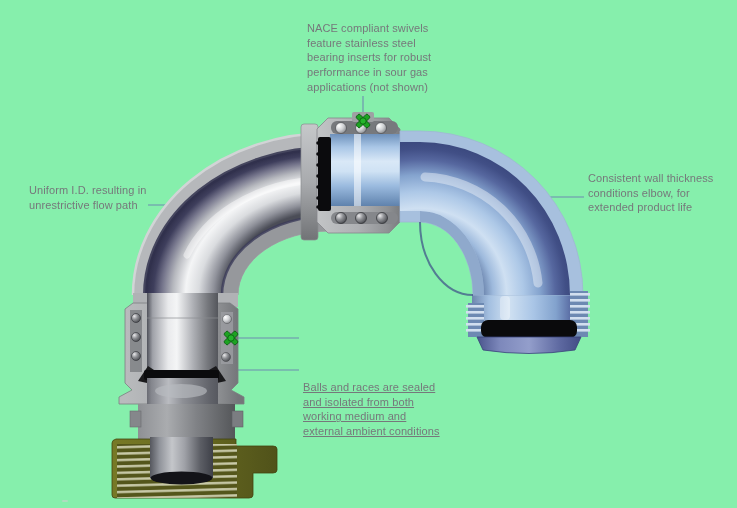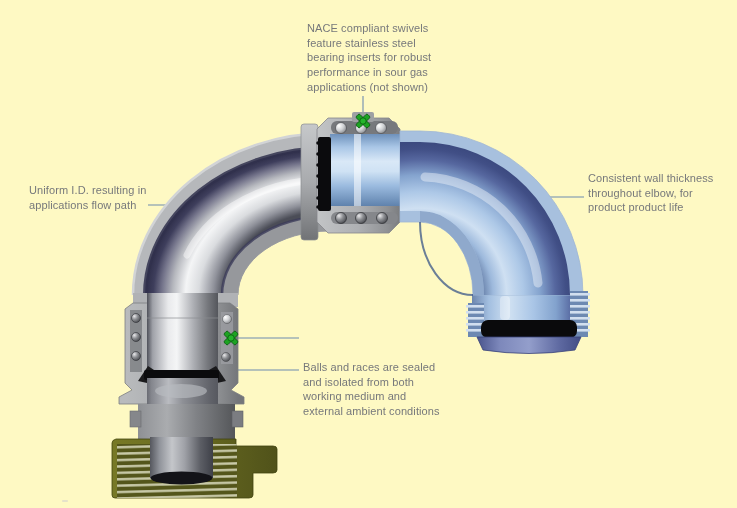--- a/index.html
+++ b/index.html
@@ -1,17 +1,17 @@
 <!DOCTYPE html>
 <html><head>
 <meta charset="utf-8">
 <style>
   html,body{margin:0;padding:0;background:#ffffff;}
   body{width:737px;height:508px;overflow:hidden;font-family:"Liberation Sans",sans-serif;}
-  .stage{position:relative;width:737px;height:508px;background:#fef9c3;}
+  .stage{position:relative;width:737px;height:508px;background:#86efac;}
   svg.art{position:absolute;left:0;top:0;}
   .callout{
     position:absolute;
     font-size:11px;
     line-height:1.34;
     color:#76787b;
     letter-spacing:.1px;
   }
   .stray{position:absolute;left:62px;top:500px;width:6px;height:2px;background:#cfcfcf;opacity:.55;border-radius:1px;}
 </style>
@@ -272,21 +272,21 @@
       <rect x="570" y="329" width="20" height="2.6" fill="#d2dfef"></rect>
     </g>
 
     <rect x="481" y="320" width="96" height="18" rx="7" fill="#0a0a0c"></rect>
     <path d="M 477,337 L 581,337 L 575,350 Q 529,357 483,350 Z" fill="url(#flangeH)" stroke="#39437a" stroke-width="0.8"></path>
   </g>
 </svg>
 
   <div class="callout" style="left:307px;top:21px;width:140px;">NACE compliant swivels feature stainless steel bearing inserts for robust performance in sour gas applications (not shown)</div>
 
-  <div class="callout" style="left:29px;top:183px;width:124px;">Uniform I.D. resulting in applications flow path</div>
-
-  <div class="callout" style="left:588px;top:171px;width:134px;">Consistent wall thickness throughout elbow, for product product life</div>
-
-
-  <div class="callout" style="left:303px;top:360px;width:140px;">Balls and races are sealed and isolated from both working medium and external ambient conditions</div>
+  <div class="callout" style="left:29px;top:183px;width:124px;">Uniform I.D. resulting in unrestrictive flow path</div>
+
+  <div class="callout" style="left:588px;top:171px;width:134px;">Consistent wall thickness conditions elbow, for extended product life</div>
+
+
+  <div class="callout" style="left:303px;top:380px;width:140px;text-decoration:underline;">Balls and races are sealed and isolated from both working medium and external ambient conditions</div>
 
   <div class="stray"></div>
 </div>
 
 </body></html>

